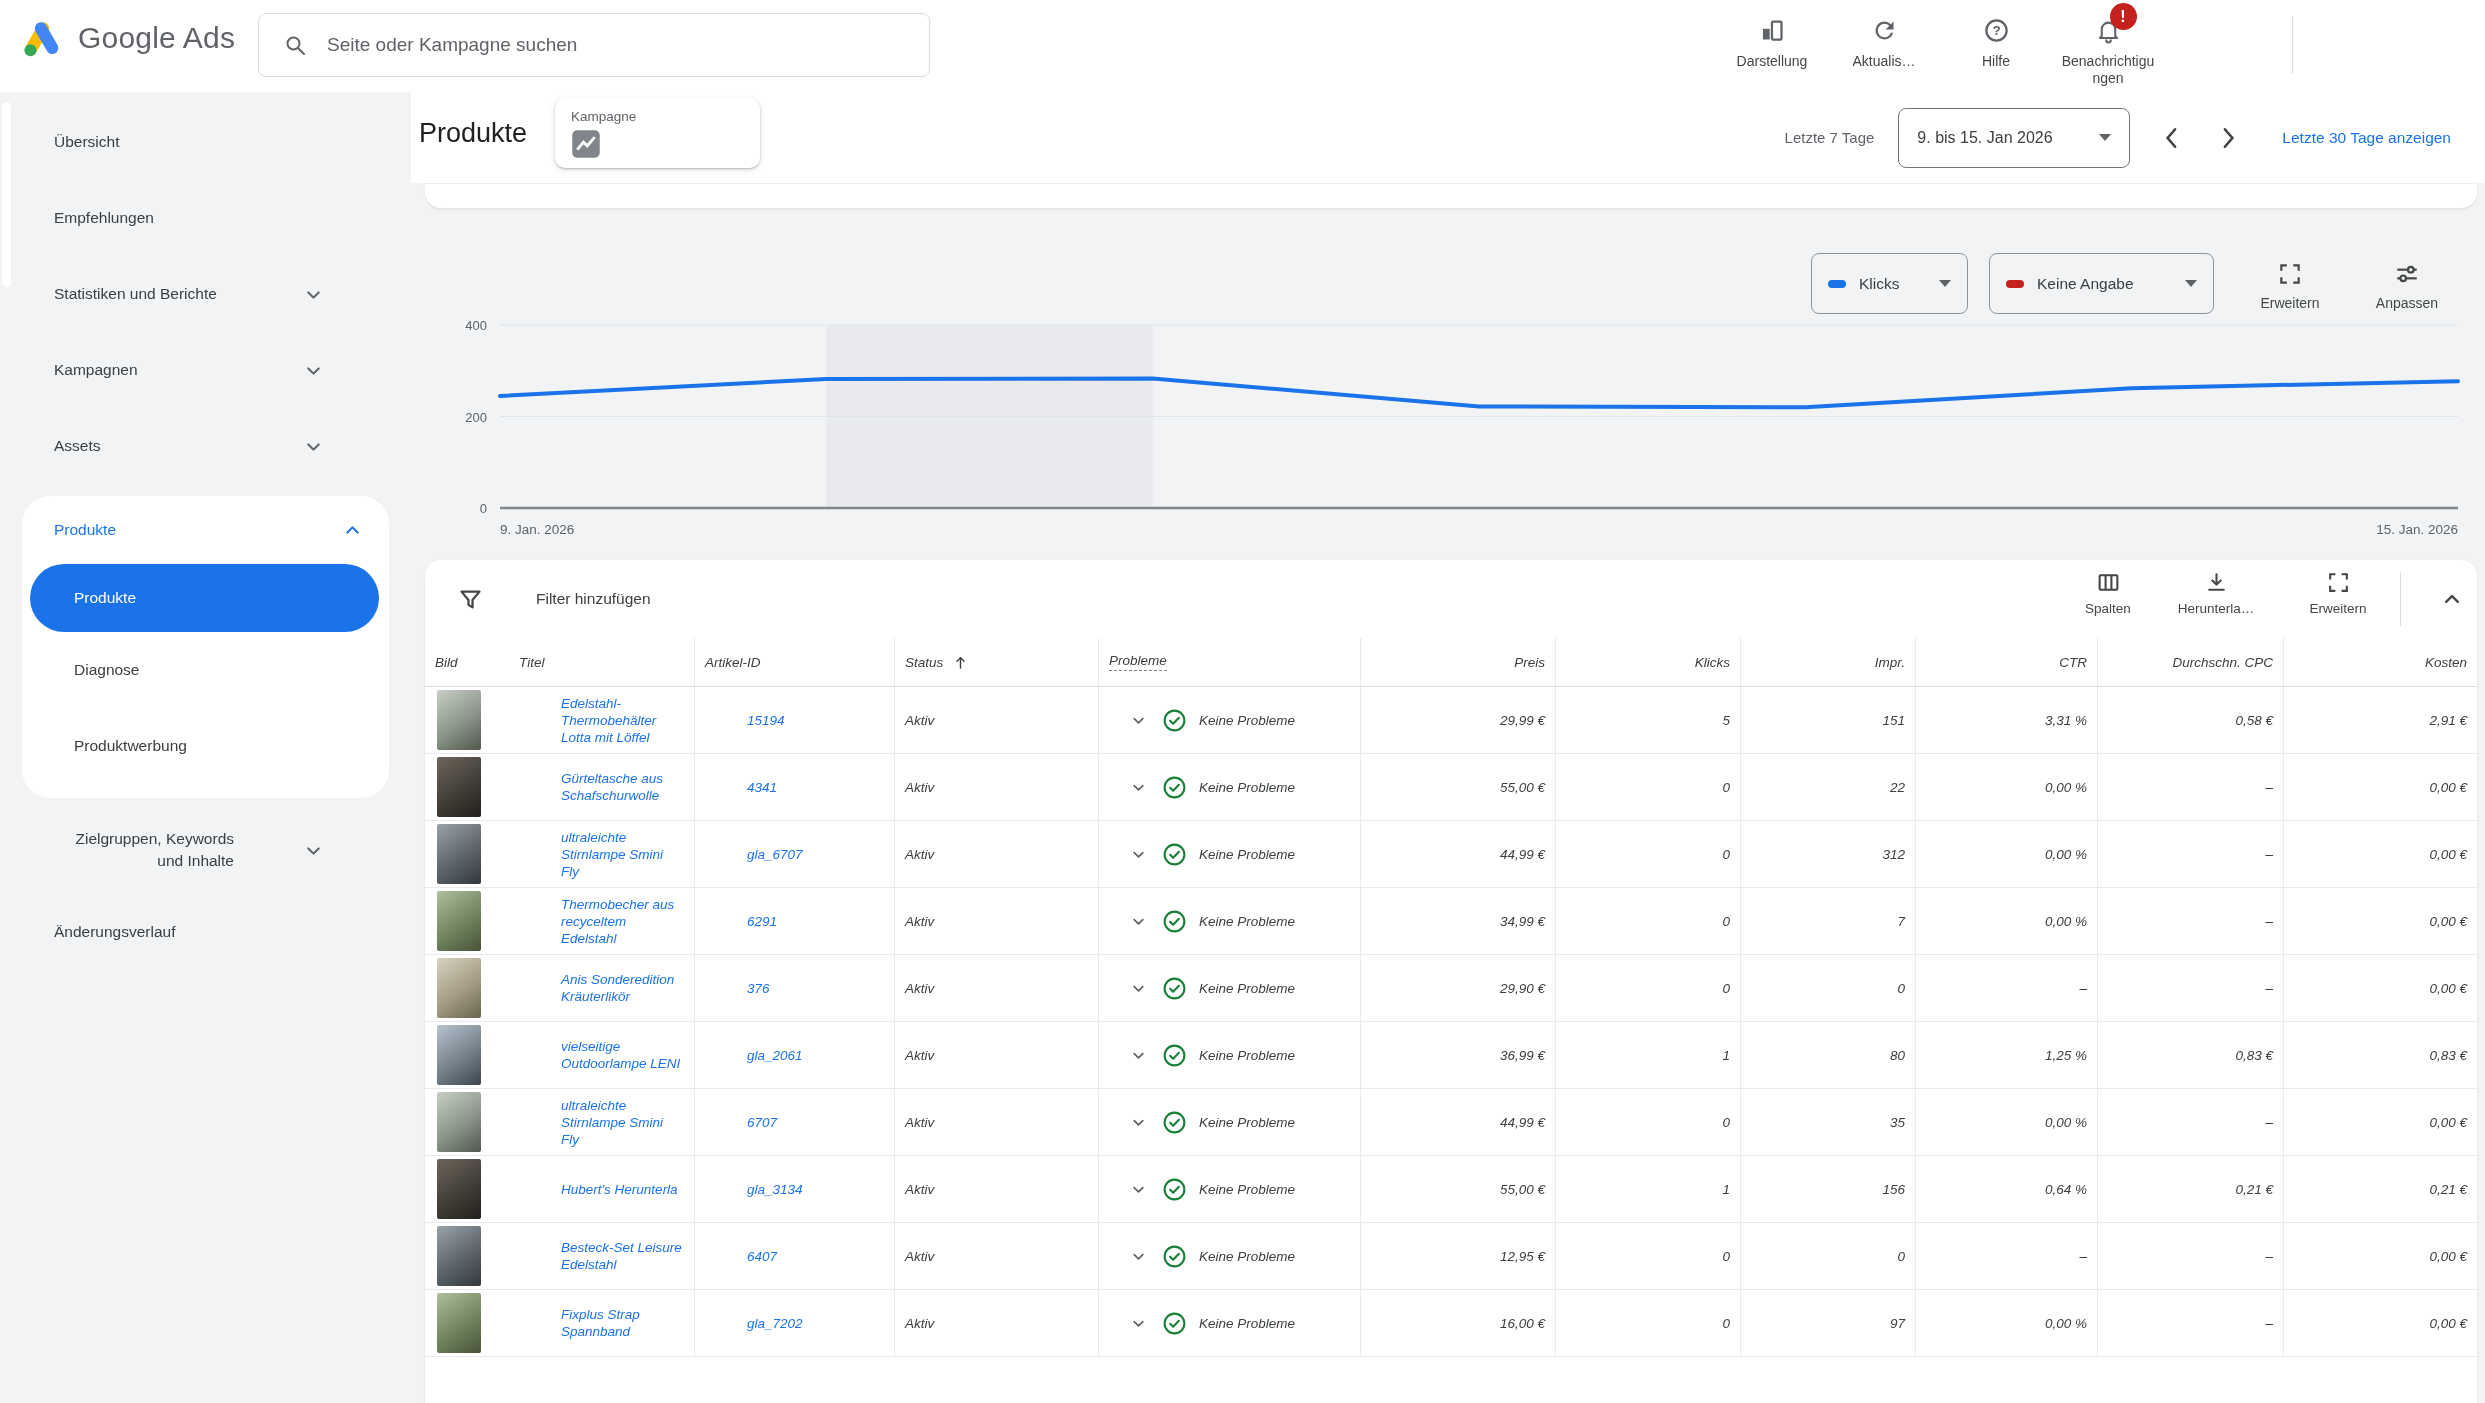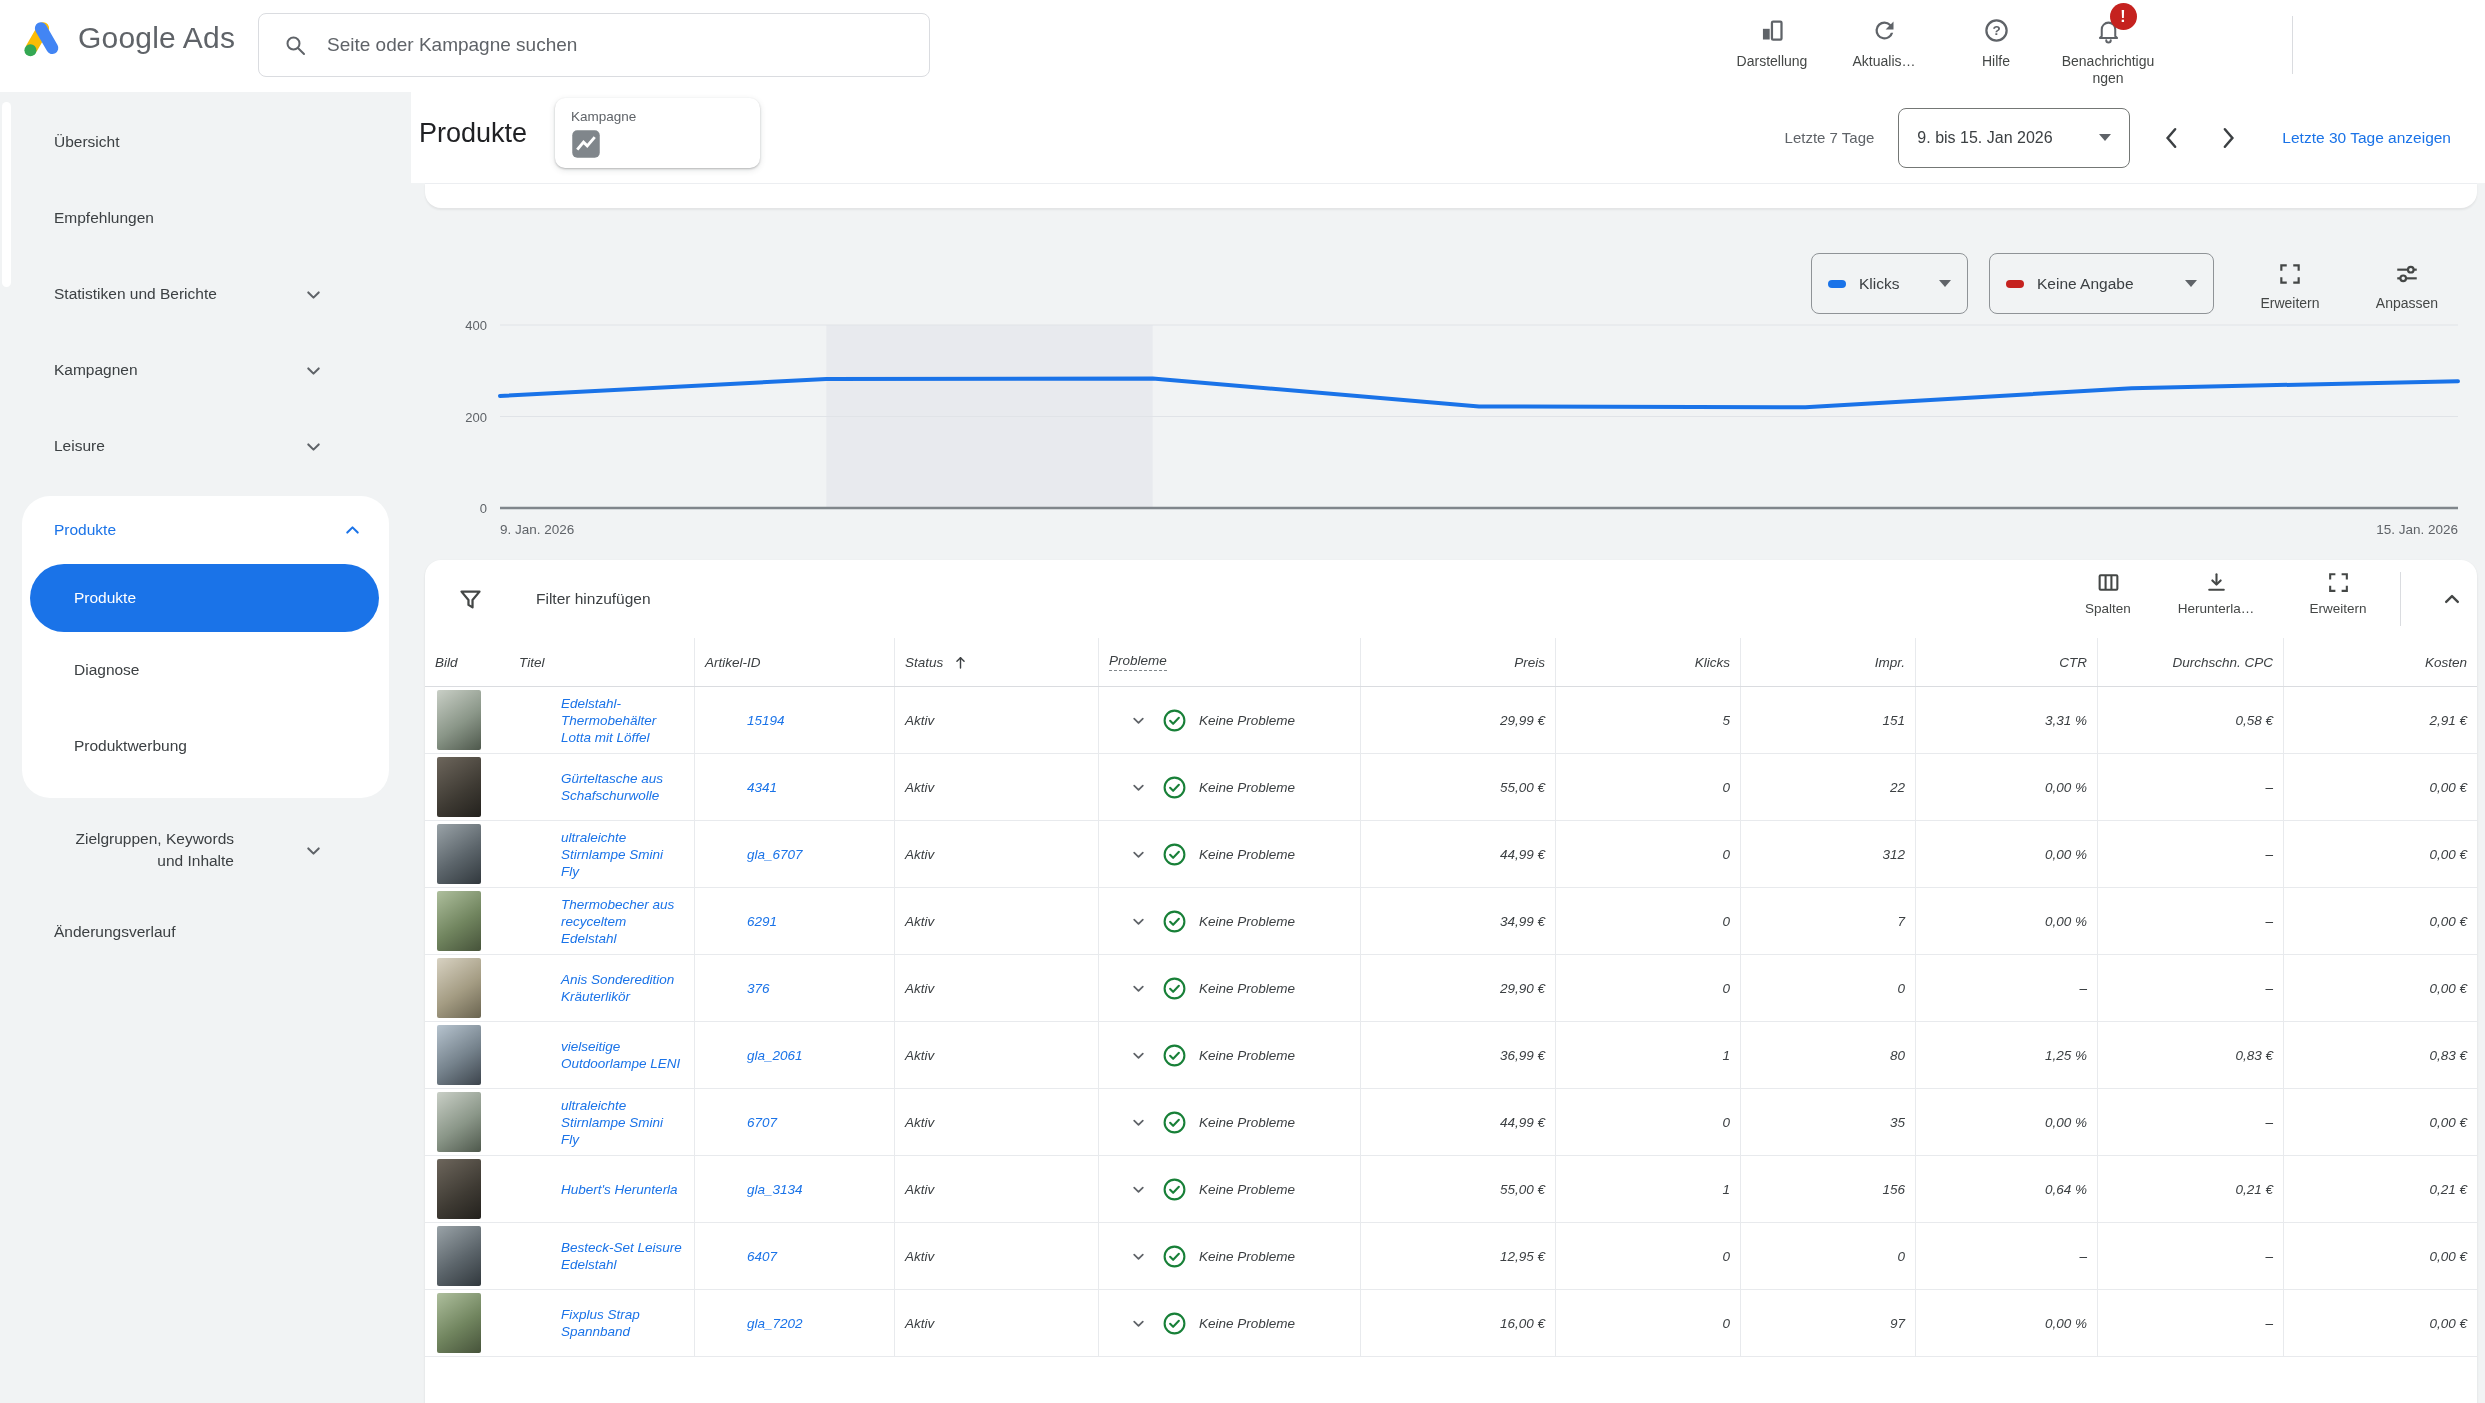--- a/index.html
+++ b/index.html
@@ -190,21 +190,21 @@
         </div>
         <div class="sb-item">
           <span class="sb-label">Kampagnen</span>
           <span class="ic">
             <svg viewBox="0 0 24 24" width="25" height="25" fill="none" stroke="#5f6368" stroke-width="2" stroke-linecap="round" stroke-linejoin="round">
               <polyline points="7,10 12,15 17,10"></polyline>
             </svg>
           </span>
         </div>
         <div class="sb-item">
-          <span class="sb-label">Leisure</span>
+          <span class="sb-label">Assets</span>
           <span class="ic">
             <svg viewBox="0 0 24 24" width="25" height="25" fill="none" stroke="#5f6368" stroke-width="2" stroke-linecap="round" stroke-linejoin="round">
               <polyline points="7,10 12,15 17,10"></polyline>
             </svg>
           </span>
         </div>
       </div>
     <div id="sidebar-group">
         <div class="sb-card">
           <div class="sb-ghead">

